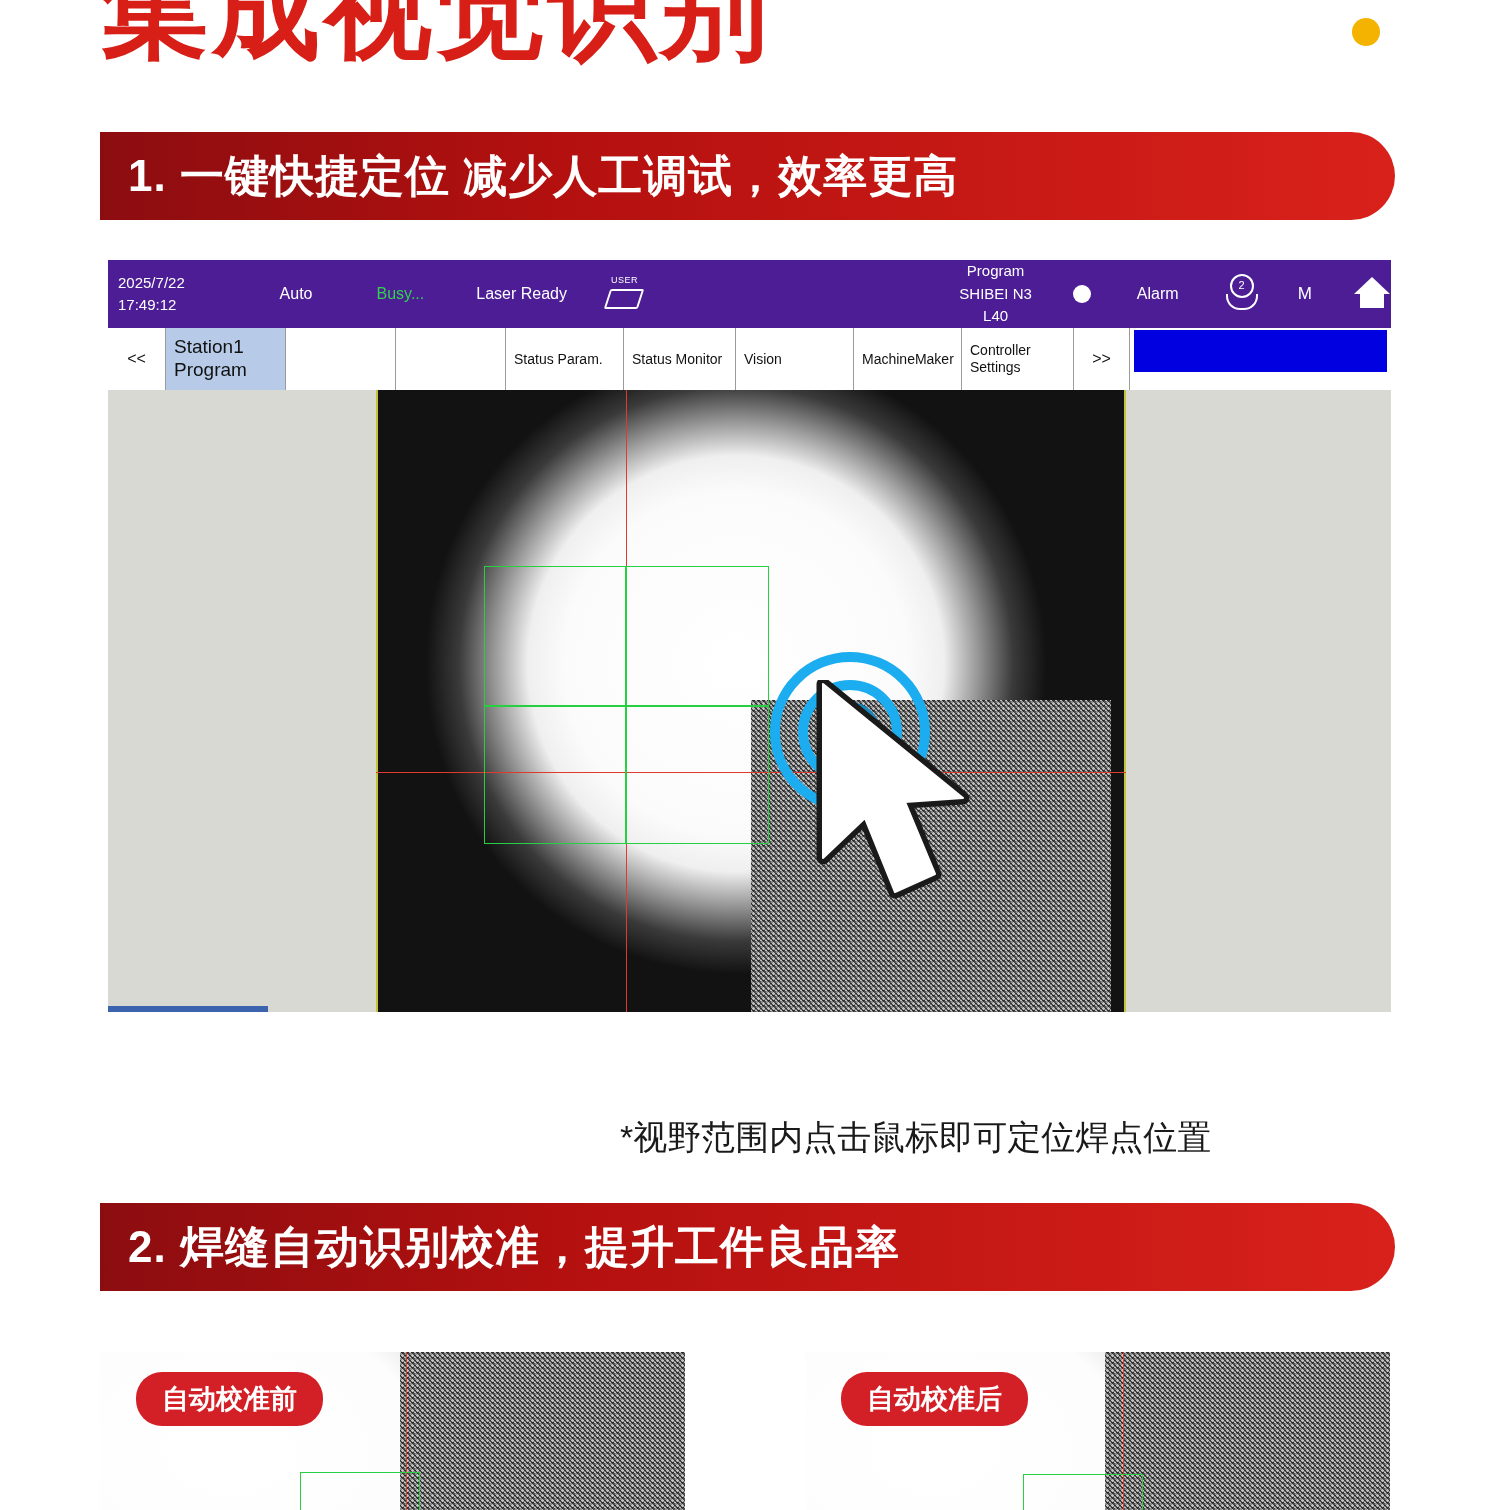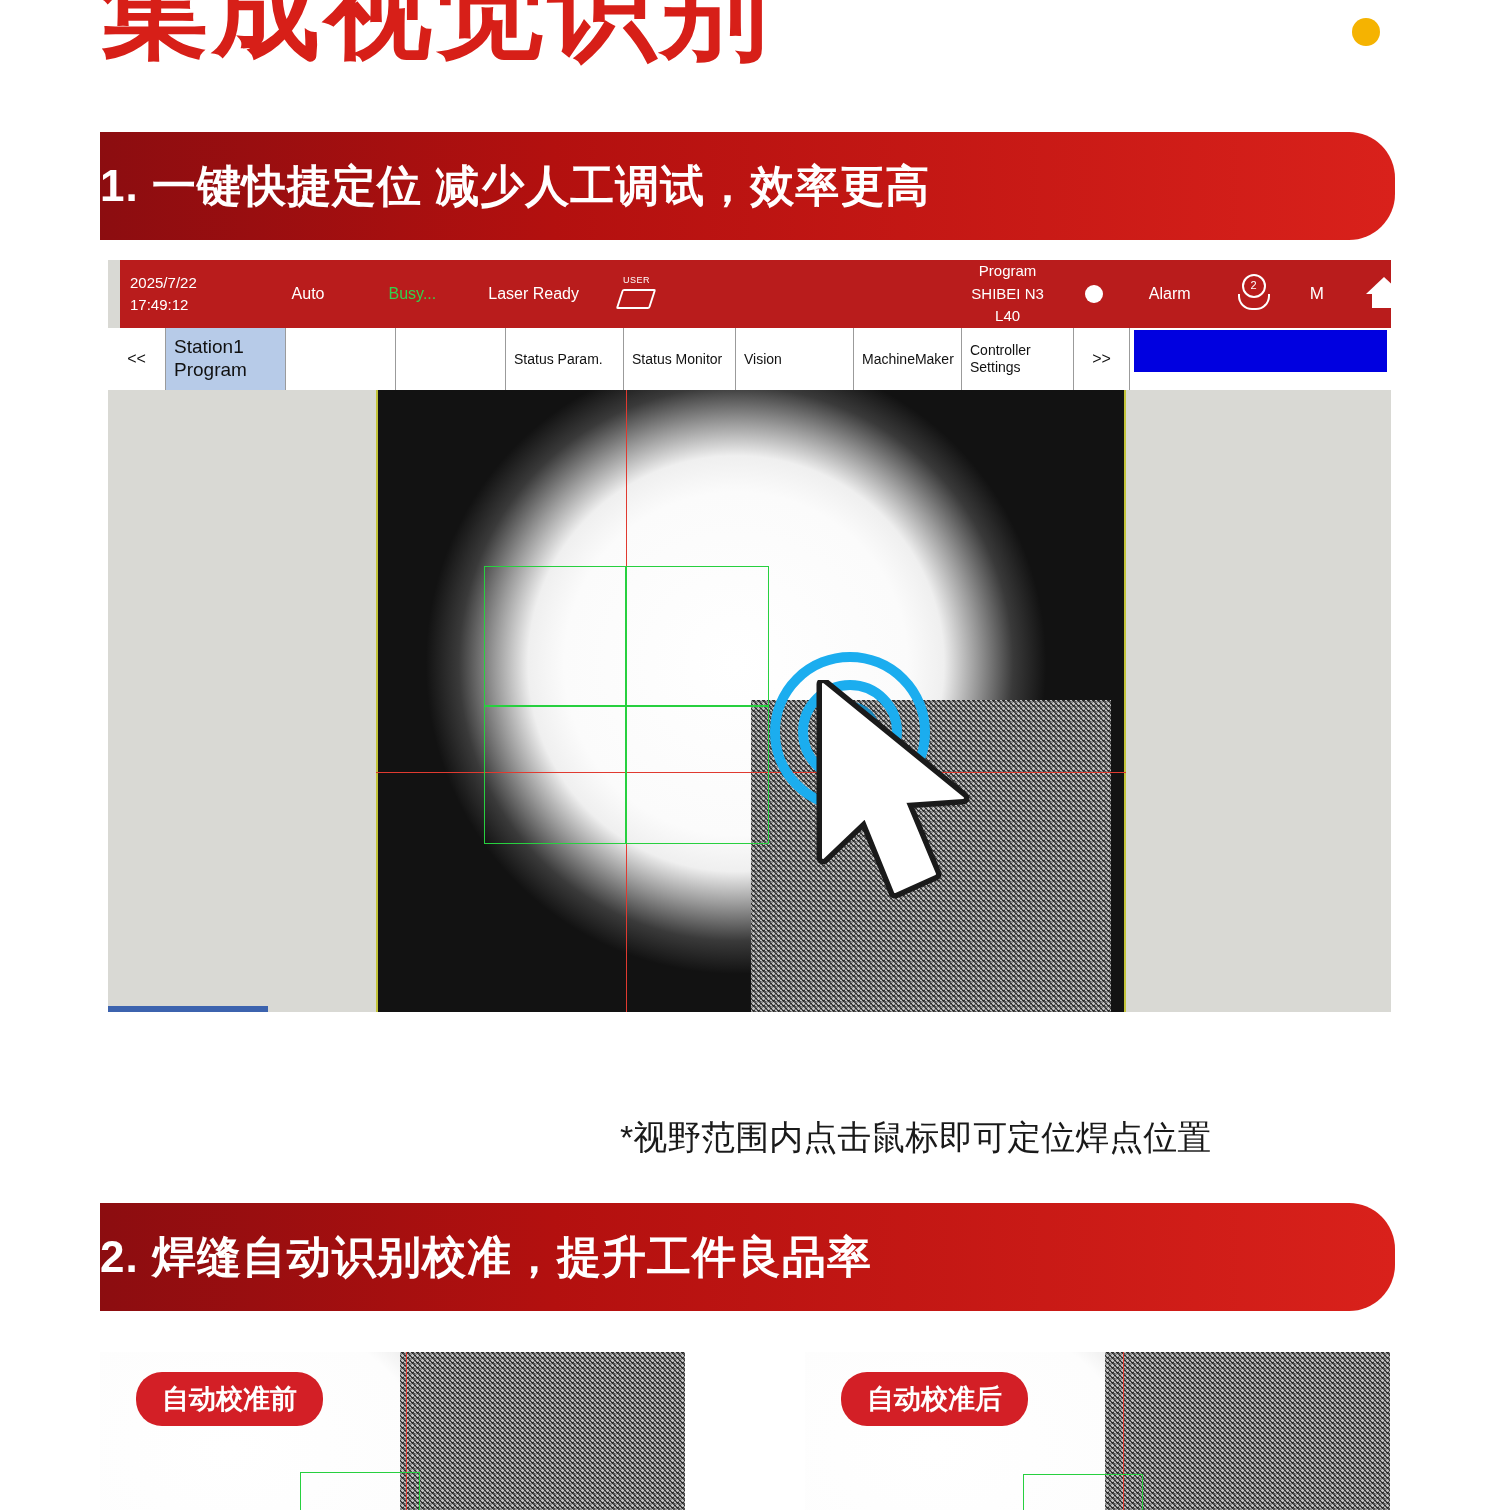--- a/index.html
+++ b/index.html
@@ -35,26 +35,27 @@
     height: 28px;
     border-radius: 50%;
     background: #f5b301;
   }
 
   
   .banner {
     position: absolute;
     left: 100px;
     width: 1295px;
-    height: 108px;
+    height: 88px;
     background: linear-gradient(90deg, #8c0d10 0%, #b3100f 35%, #d9211b 100%);
     border-radius: 0 46px 46px 0;
     display: flex;
     align-items: center;
     box-sizing: border-box;
+    padding-left: 28px;
   }
   .banner-text {
     color: #ffffff;
     font-size: 44px;
     font-weight: bold;
     letter-spacing: 1px;
     white-space: nowrap;
   }
   #banner1 { top: 132px; }
   #banner2 { top: 1203px; }
@@ -66,24 +67,24 @@
     top: 260px;
     width: 1283px;
     height: 752px;
     background: #d9d9d4;
     overflow: hidden;
   }
 
   
   .hmi-statusbar {
     position: absolute;
-    left: 12px; top: 0;
+    left: 0; top: 0;
     width: 100%;
     height: 68px;
-    background: #b91c1c;
+    background: #4c1d95;
     color: #ffffff;
     display: flex;
     align-items: center;
     font-size: 15px;
   }
   .sb-datetime {
     width: 100px;
     padding-left: 10px;
     line-height: 1.45;
     font-size: 15px;

